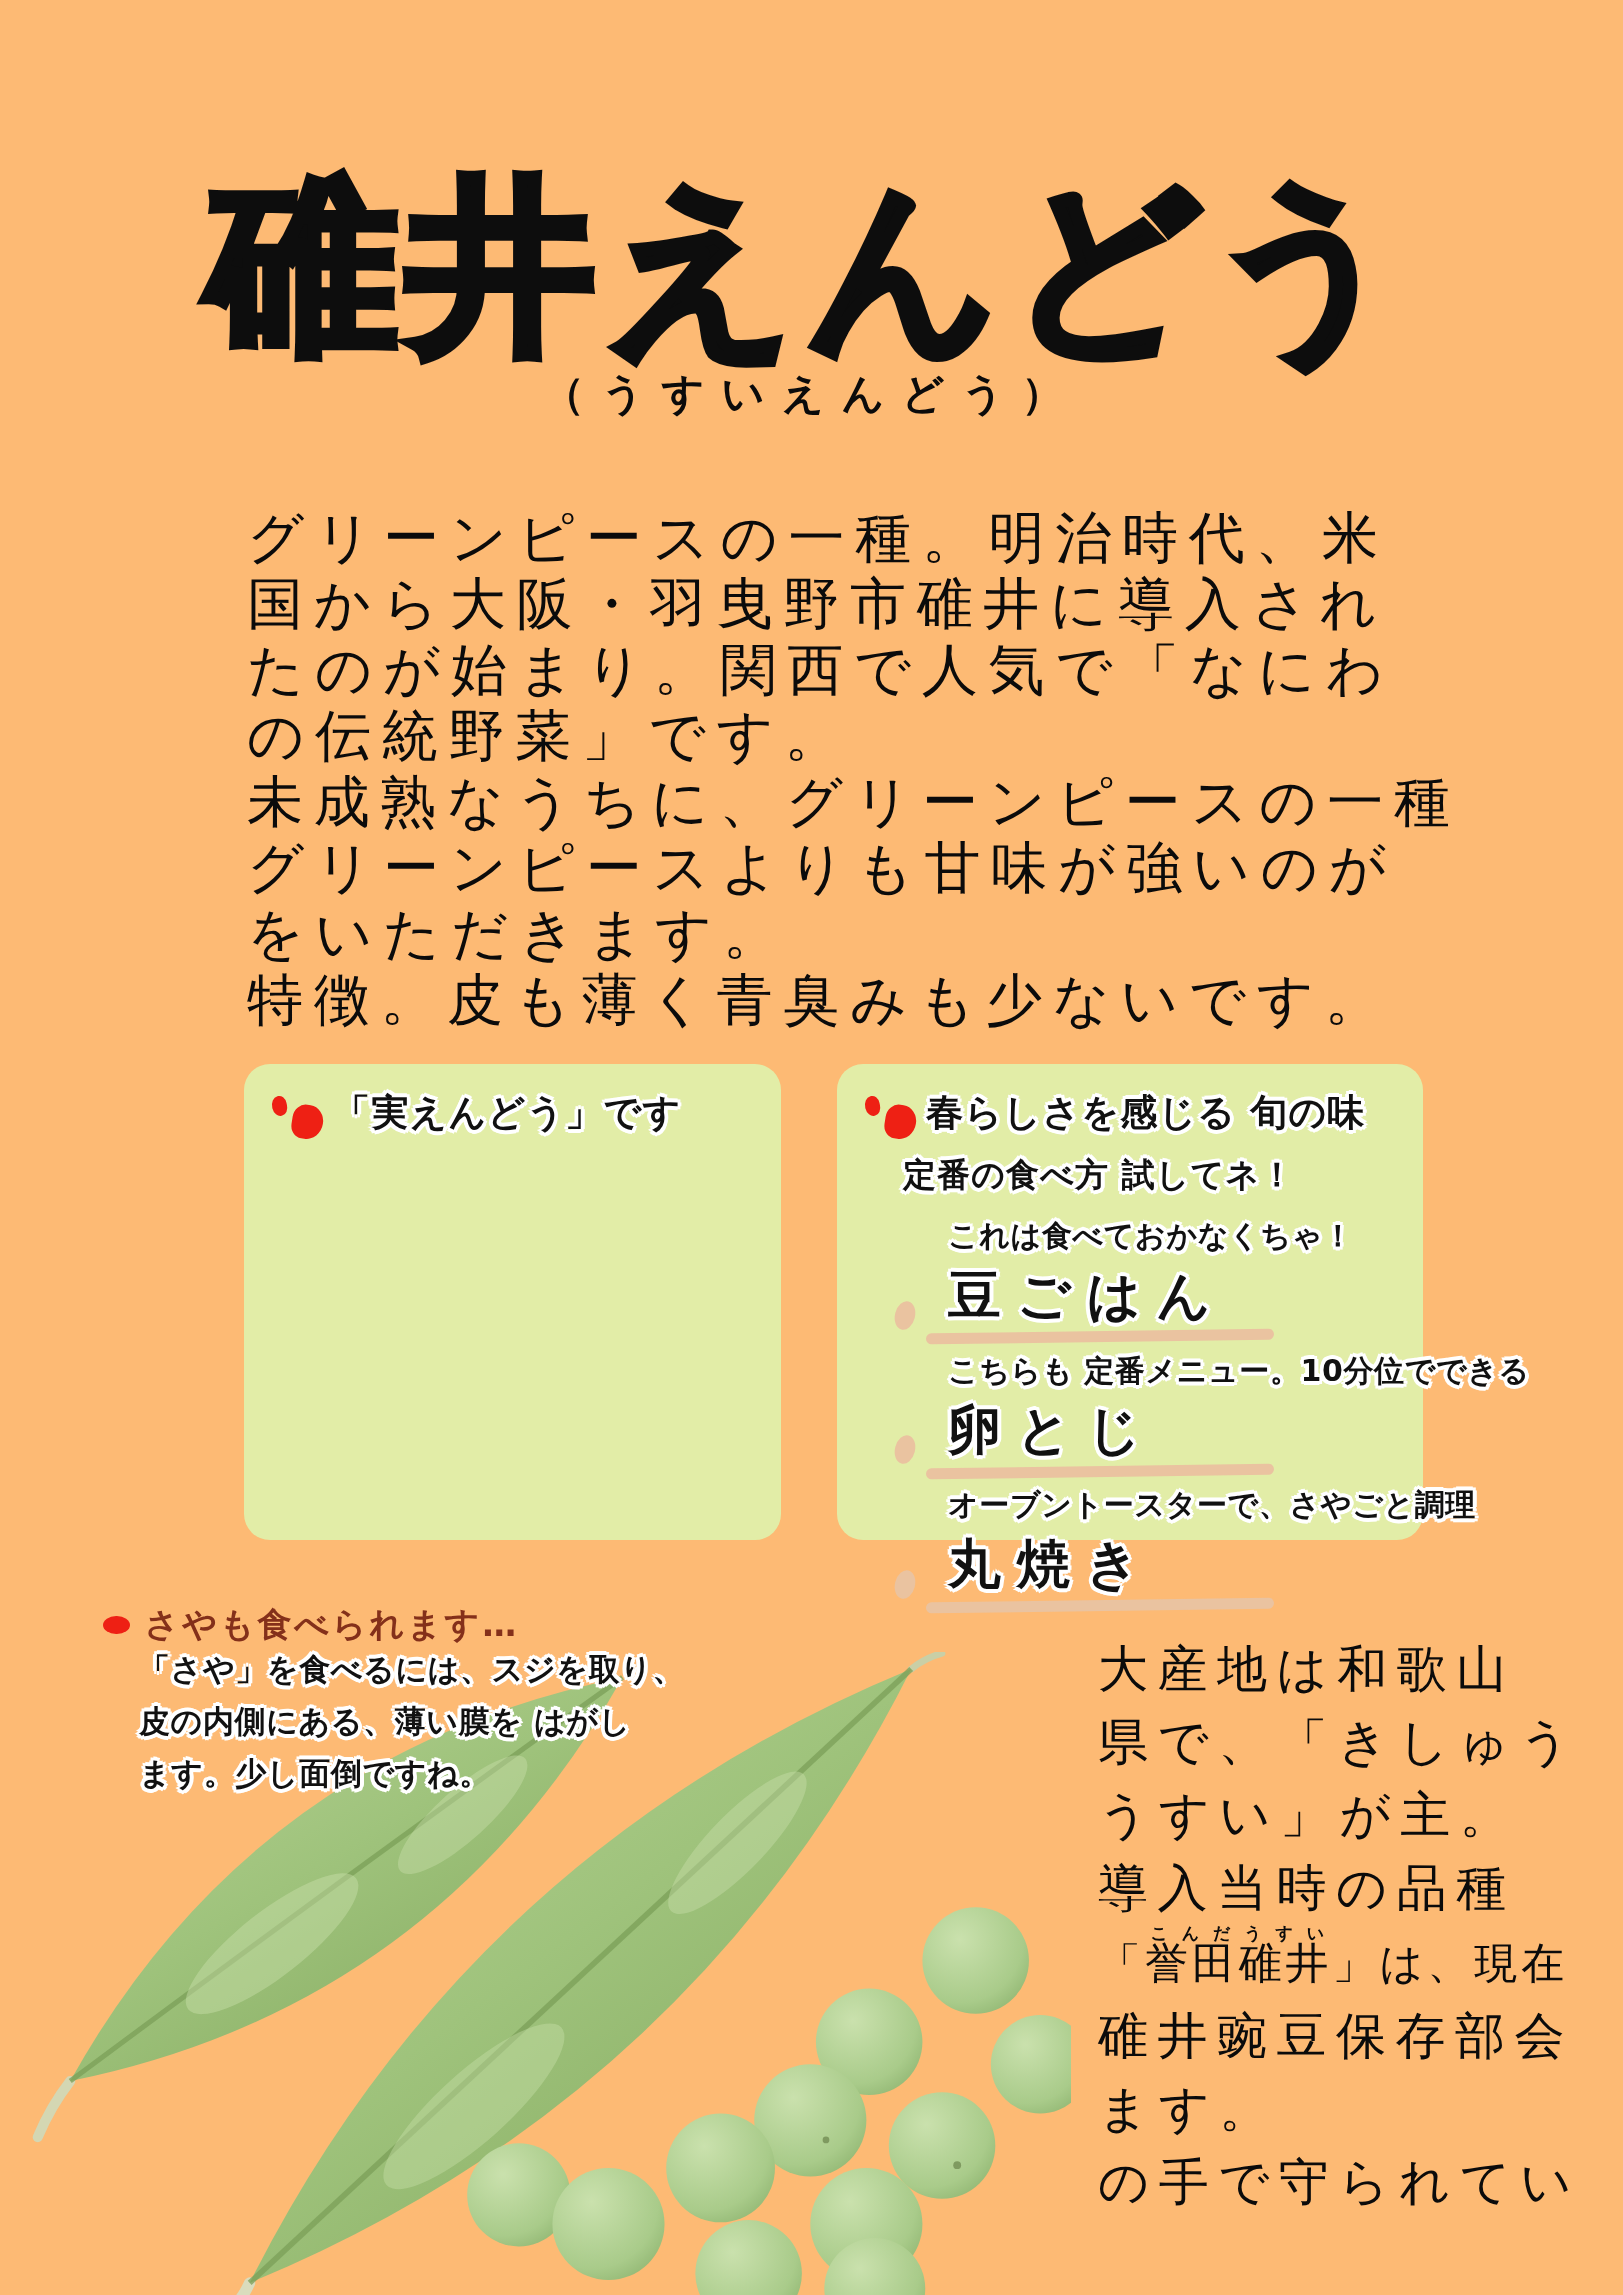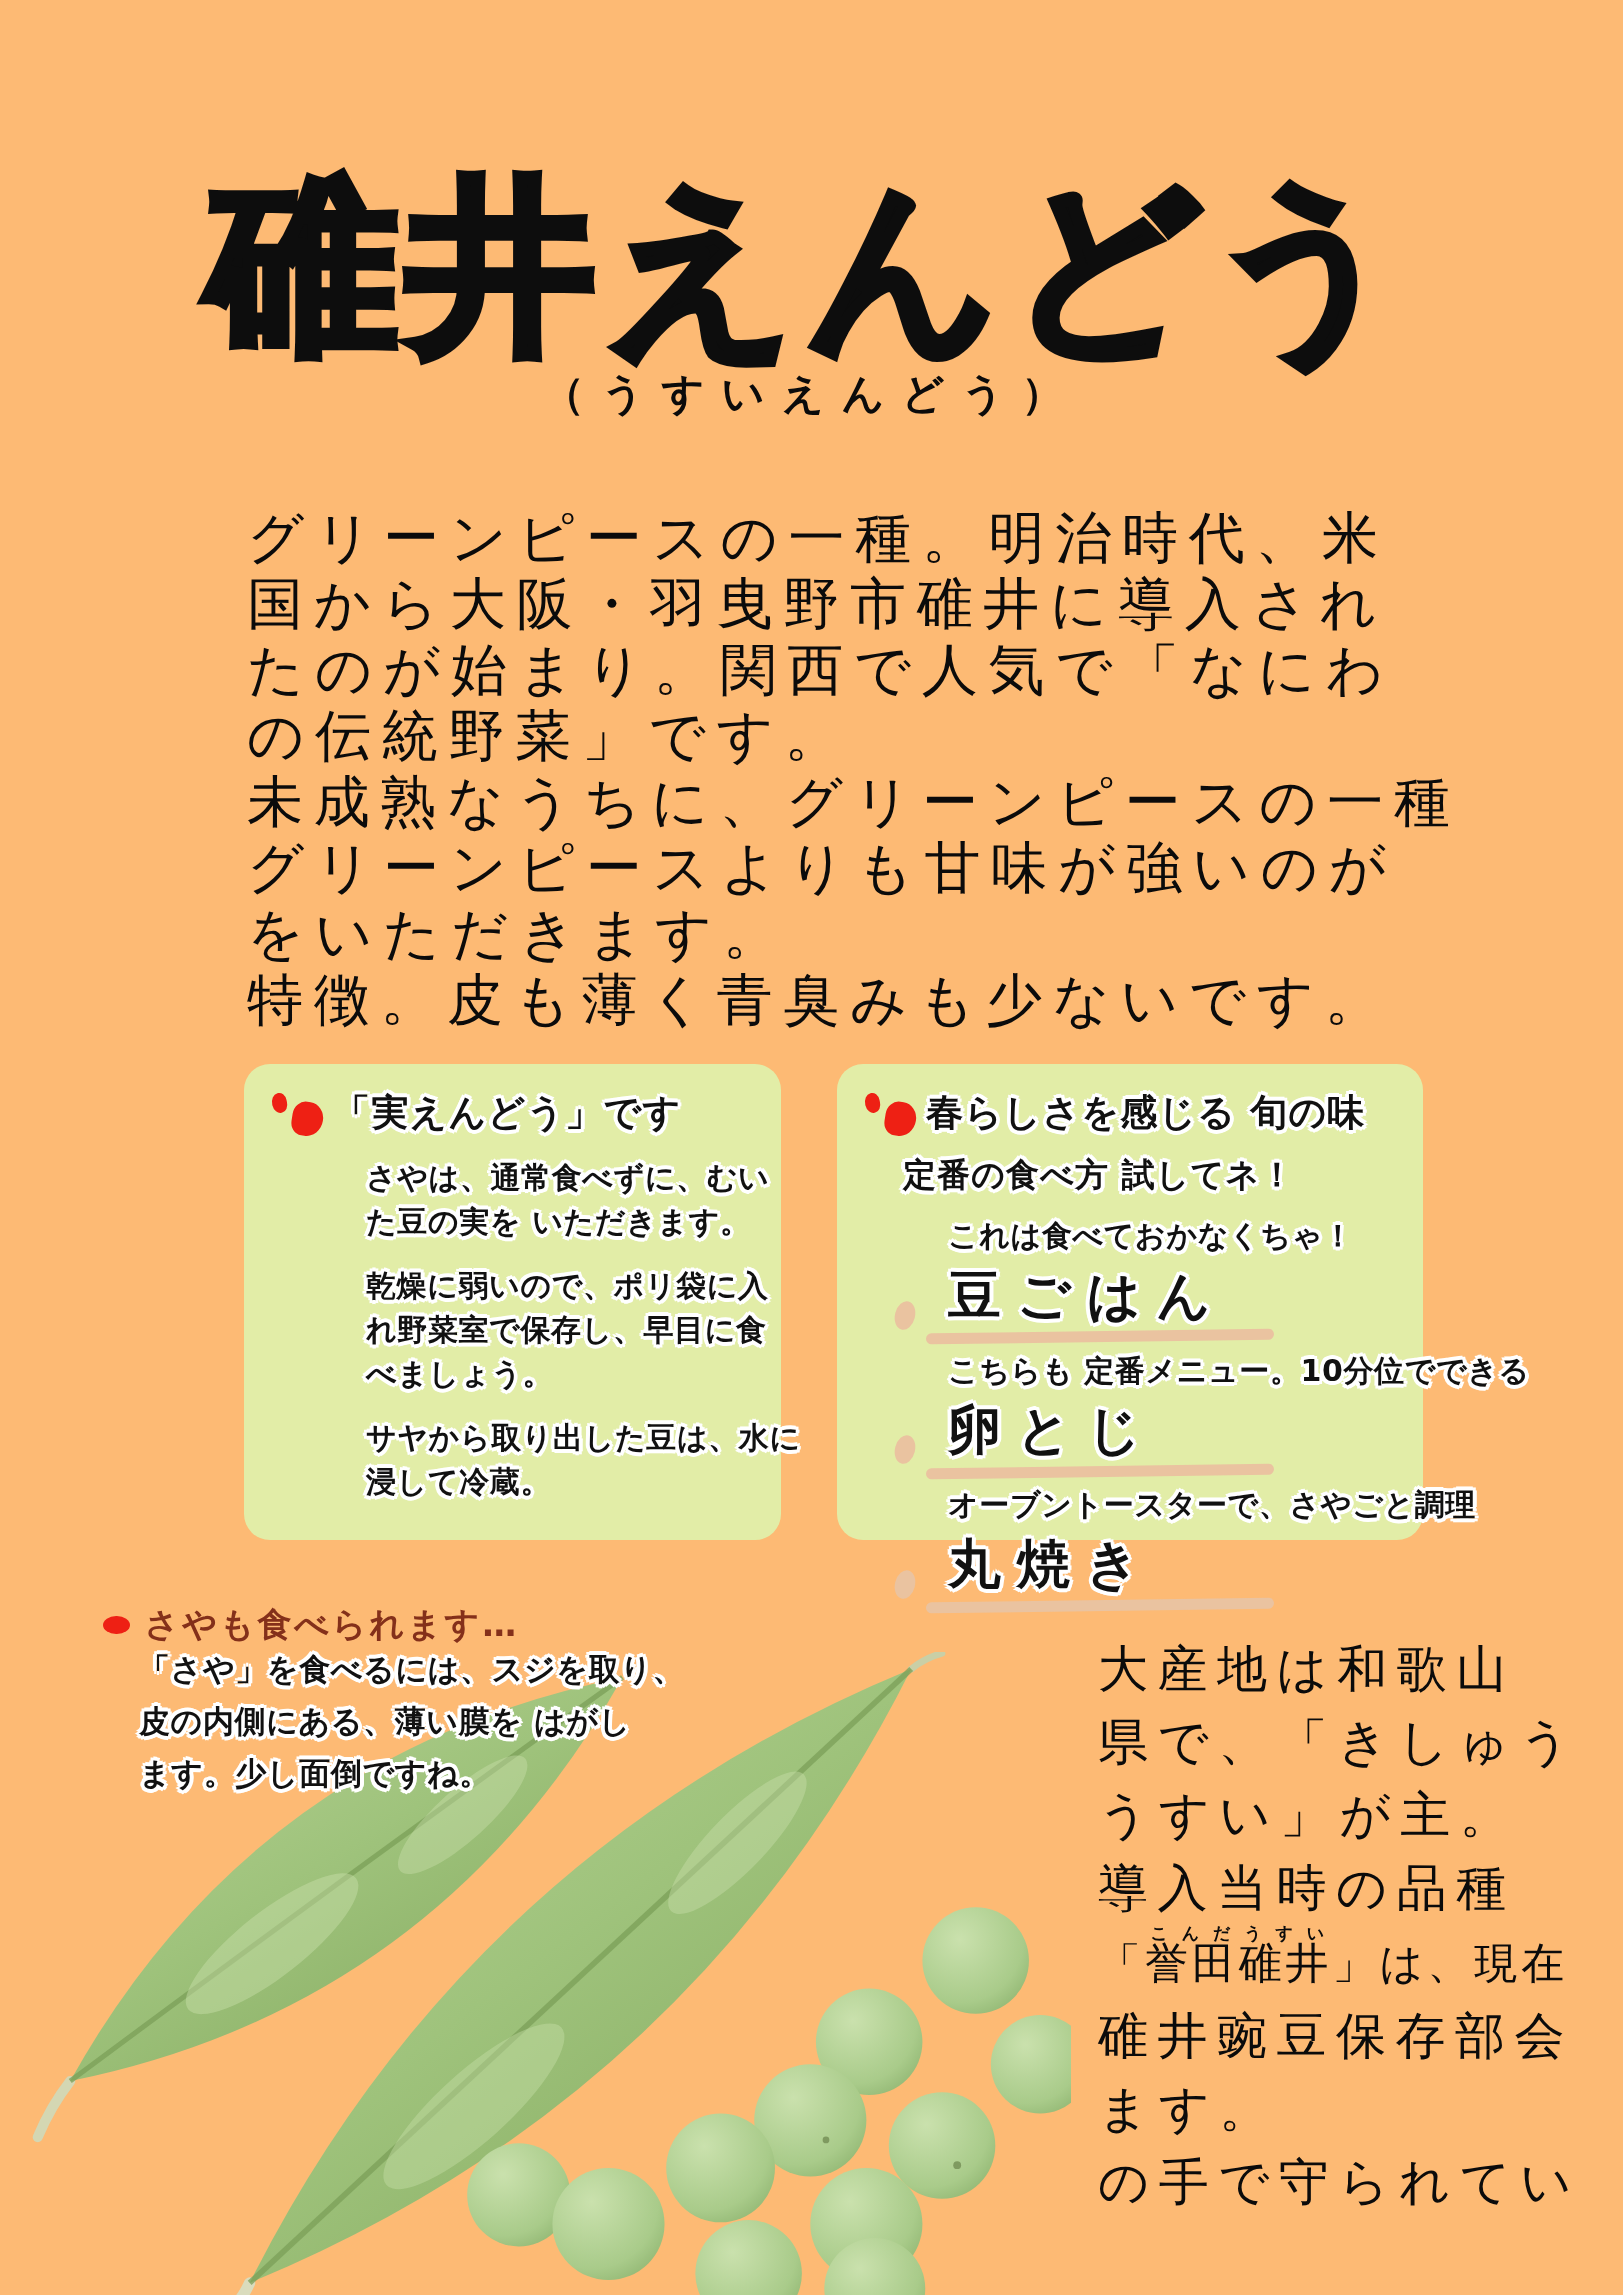--- a/index.html
+++ b/index.html
@@ -29,21 +29,21 @@
 
   
   .box {
     position:absolute; top:1064px; height:476px; box-sizing:border-box;
     background:var(--box-bg,#e2eda7); border-radius:26px; padding:23.6px 27px;
   }
   .box-left  { left:244px;  width:537px; }
   .box-right { left:837px; width:586px; }
 
   .box-heading {
-    display:flex; align-items:flex-start; gap:12.3px;
+    display:flex; align-items:flex-end; gap:12.3px;
     font-size:37px; font-weight:700; letter-spacing:1.1px; white-space:nowrap;
   }
   .red-dots { position:relative; width:50px; height:47px; flex:0 0 auto; }
   .red-dots .d1 {
     position:absolute; left:1.1px; top:5.6px; width:15px; height:20px;
     background:var(--accent-red,#ee2014); border-radius:55% 45% 50% 50%;
     transform:rotate(-14deg);
   }
   .red-dots .d2 {
     position:absolute; left:21px; top:14.6px; width:31px; height:34px;
@@ -131,35 +131,20 @@
     <div class="intro-line">特徴。皮も薄く青臭みも少ないです。</div>
   </div>
 
   <div class="box box-left">
     <div class="box-heading">
       <span class="red-dots">
           <span class="d1"></span>
           <span class="d2"></span>
         </span>
       <span class="outlined">「実えんどう」です</span>
-    </div>
-    <div class="box-body">
-      <div class="box-para">
-        <div class="box-line outlined">さやは、通常食べずに、むい</div>
-        <div class="box-line outlined">た豆の実を いただきます。</div>
-      </div>
-      <div class="box-para">
-        <div class="box-line outlined">乾燥に弱いので、ポリ袋に入</div>
-        <div class="box-line outlined">れ野菜室で保存し、早目に食</div>
-        <div class="box-line outlined">べましょう。</div>
-      </div>
-      <div class="box-para">
-        <div class="box-line outlined">サヤから取り出した豆は、水に</div>
-        <div class="box-line outlined">浸して冷蔵。</div>
-      </div>
     </div>
   </div>
 
   <div class="box box-right">
     <div class="box-heading">
       <span class="red-dots">
           <span class="d1"></span>
           <span class="d2"></span>
         </span>
       <span class="outlined">春らしさを感じる 旬の味</span>

